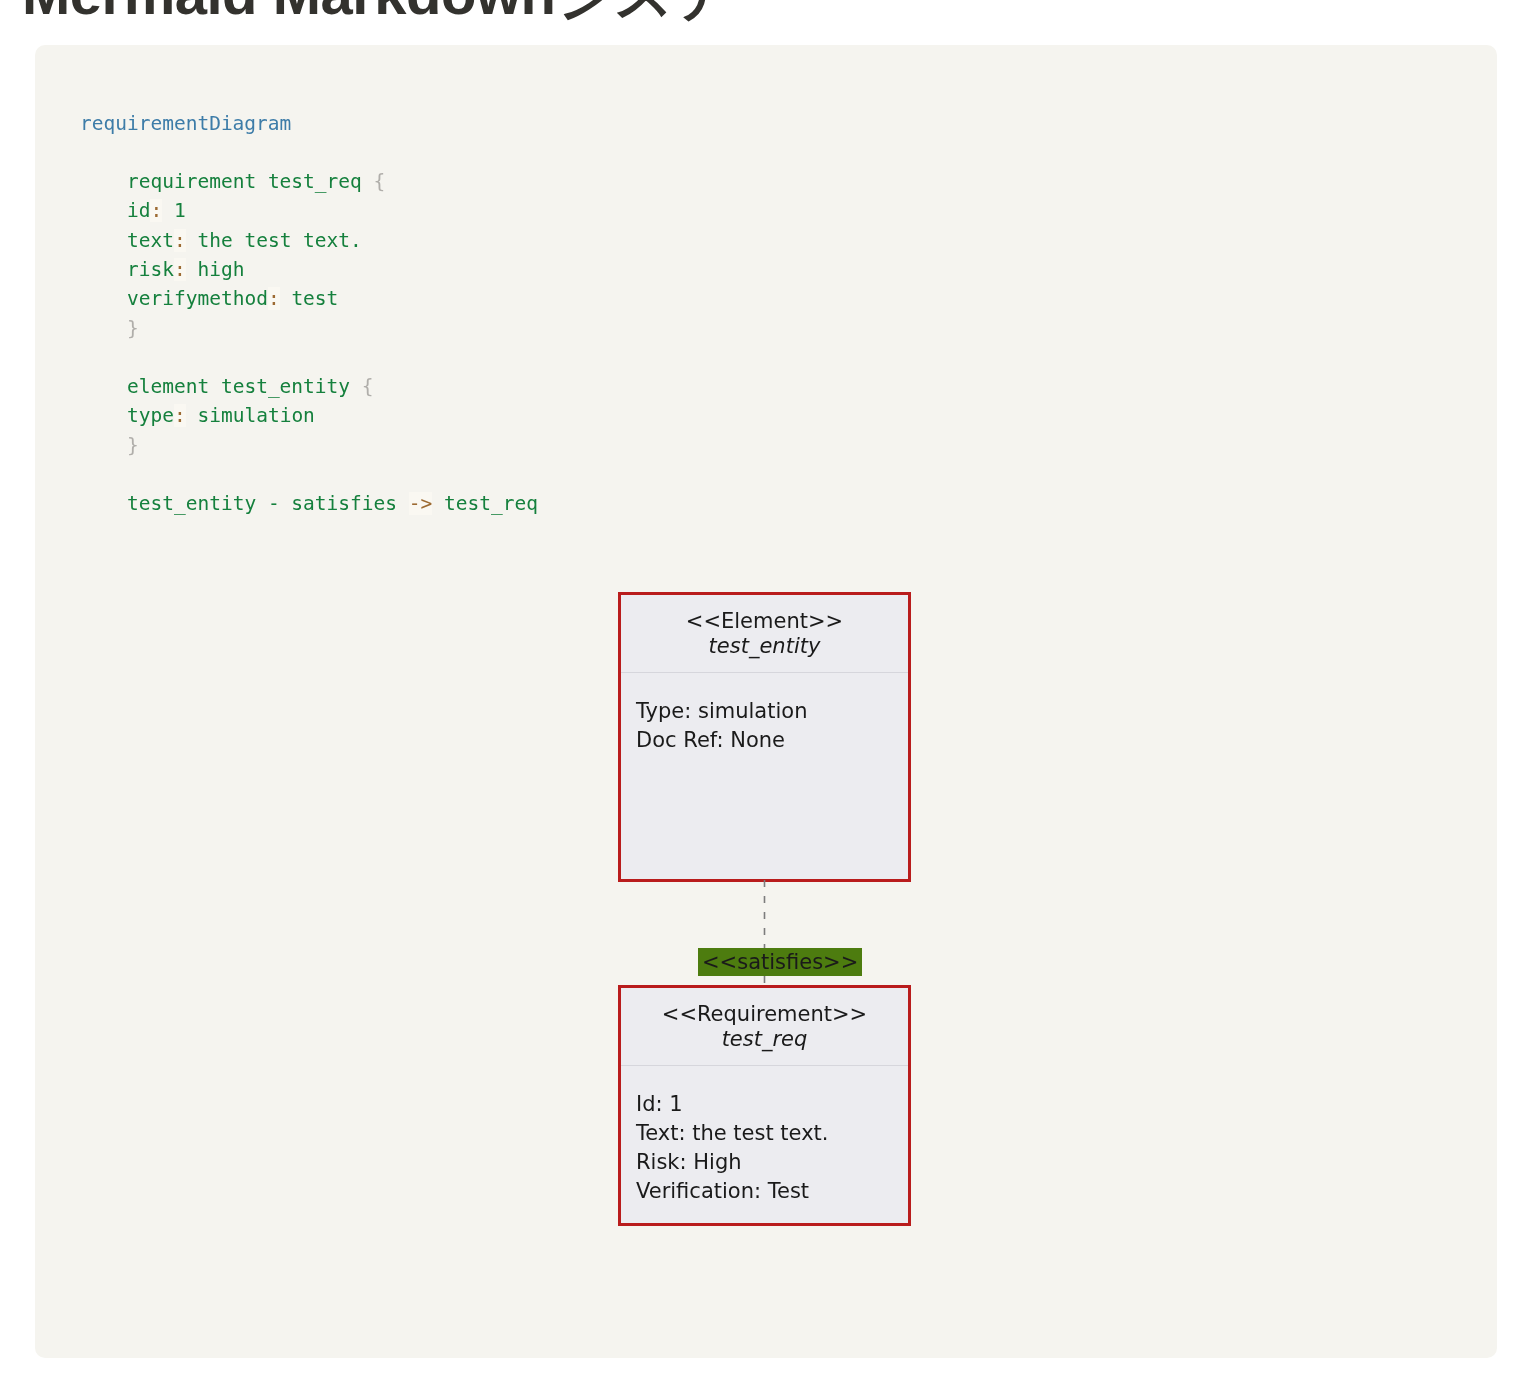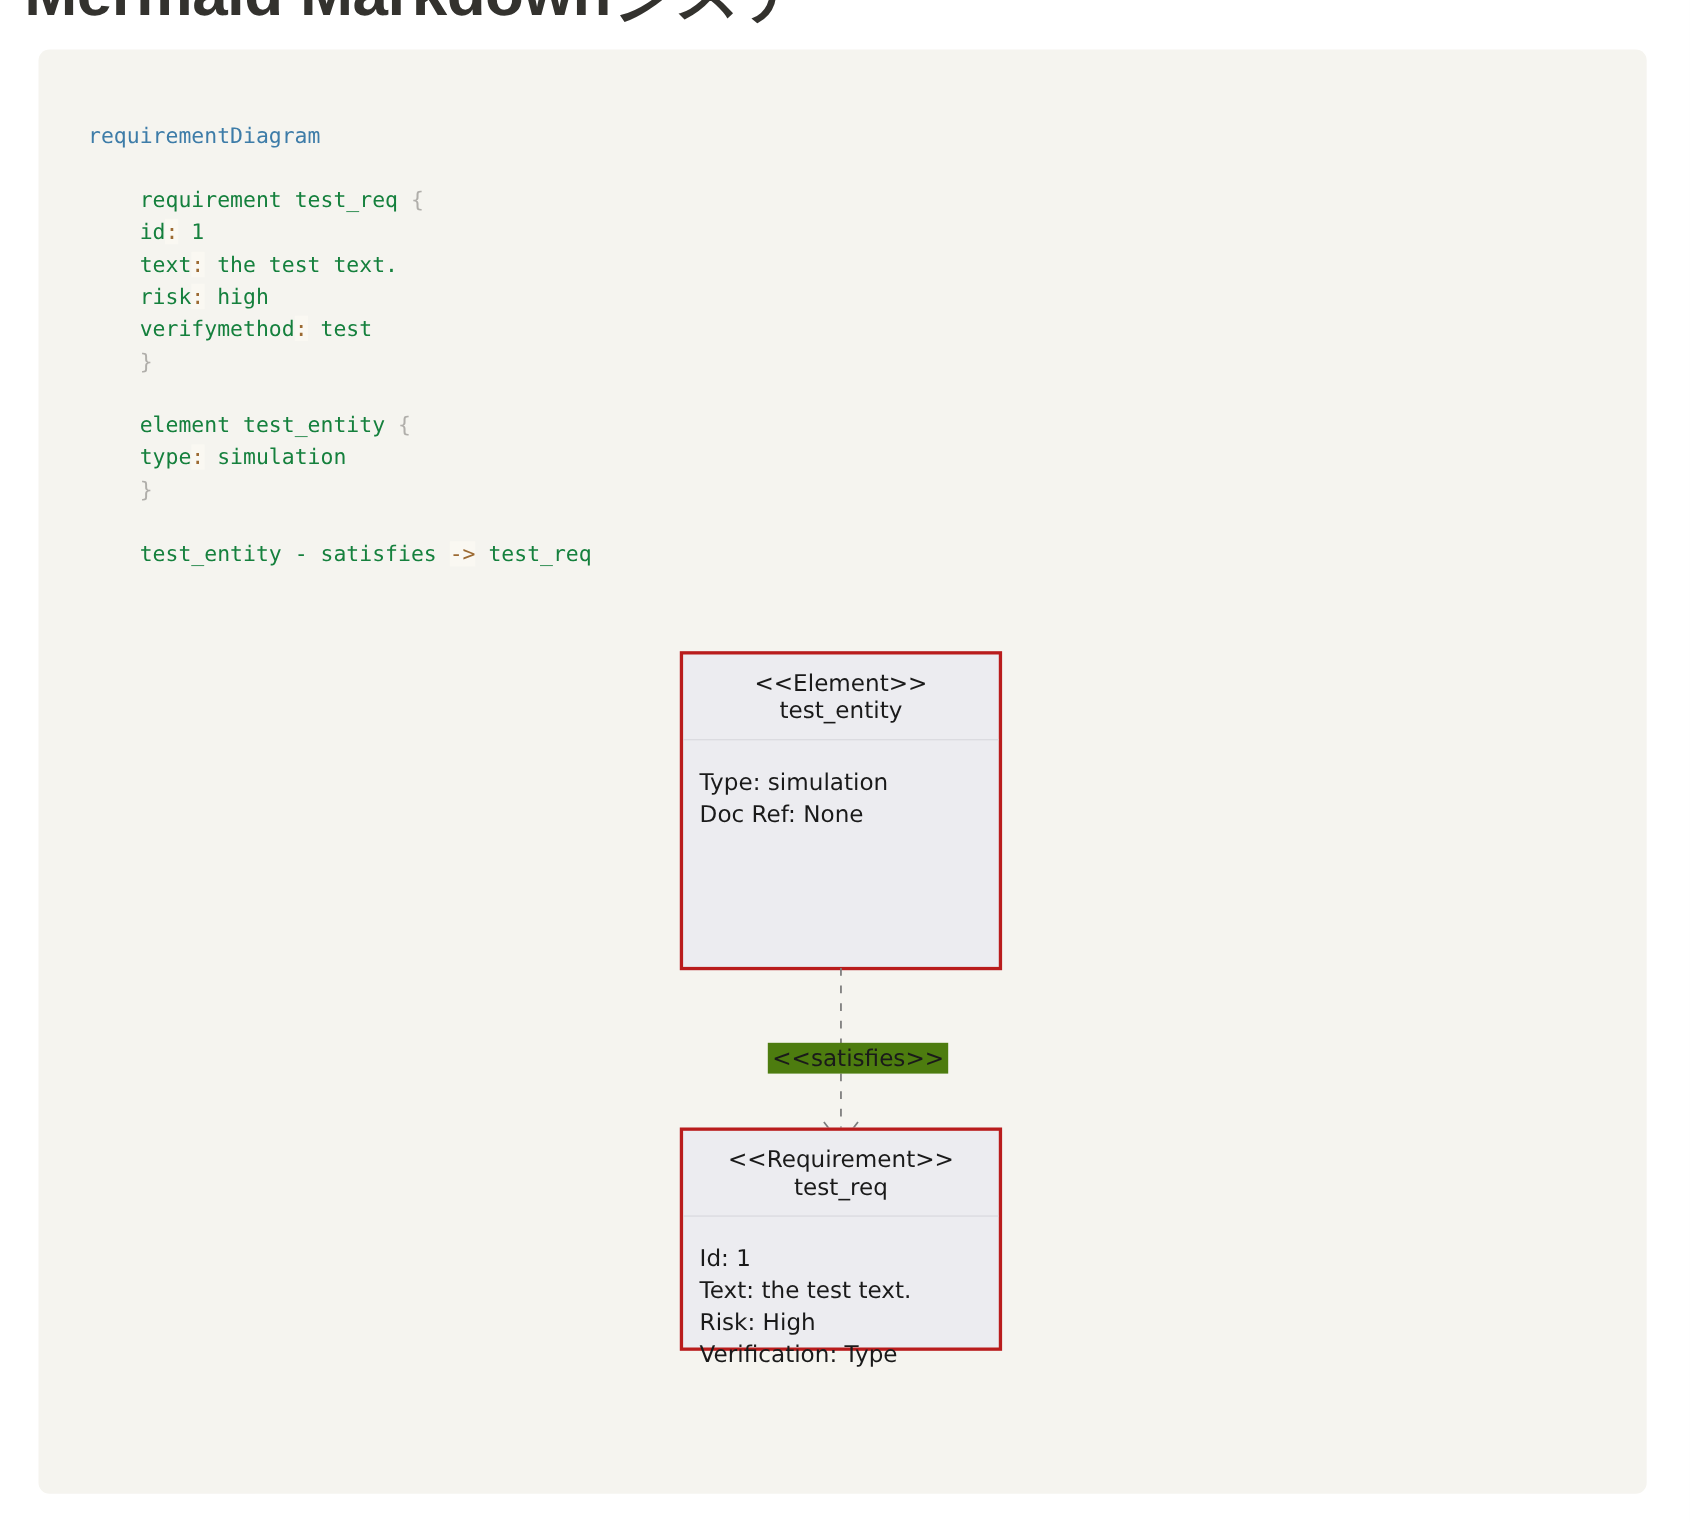--- a/index.html
+++ b/index.html
@@ -73,32 +73,32 @@
   .node-header {
     border-bottom: 1px solid #d6d6dc;
     text-align: center;
     padding: 14px 8px 13px;
     font-family: "DejaVu Sans", "Liberation Sans", sans-serif;
     font-size: 21px;
     line-height: 25px;
     color: #1a1a1a;
   }
   .node-header .stereotype { display: block; }
-  .node-header .nodename  { display: block; }
+  .node-header .nodename  { display: block; font-style: italic; }
   .node-body {
     padding: 24px 0 0 15px;
     font-family: "DejaVu Sans", "Liberation Sans", sans-serif;
     font-size: 21px;
     line-height: 29px;
     color: #1a1a1a;
   }
   .node-body .attr { display: block; white-space: pre; }
 
   #node-element     { left: 583px; top: 547px; width: 293px; height: 290px; }
-  #node-requirement { left: 583px; top: 980px; width: 293px; height: 203px; }
+  #node-requirement { left: 583px; top: 940px; width: 293px; height: 241px; }
 
   .edge-svg {
     position: absolute;
     left: 583px;
     top: 835px;
     width: 293px;
     height: 160px;
     overflow: visible;
   }
   .edge-label {
@@ -146,19 +146,19 @@
 
       <div class="node" id="node-requirement">
         <div class="node-header">
           <span class="stereotype">&lt;&lt;Requirement&gt;&gt;</span>
           <span class="nodename">test_req</span>
         </div>
         <div class="node-body" id="node-requirement-body">
             <span class="attr">Id: 1</span>
             <span class="attr">Text: the test text.</span>
             <span class="attr">Risk: High</span>
-            <span class="attr">Verification: Type</span>
+            <span class="attr">Verification: Test</span>
           </div>
       </div>
 
     </div>
   </div>
 </div>
 
 </body></html>

